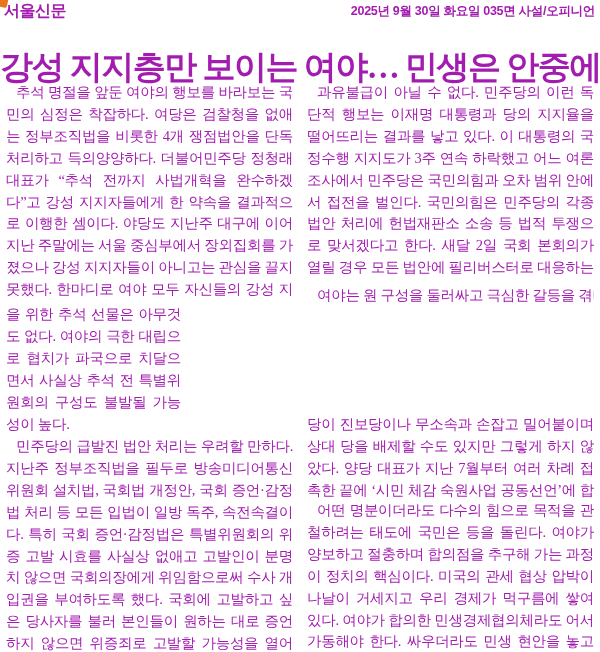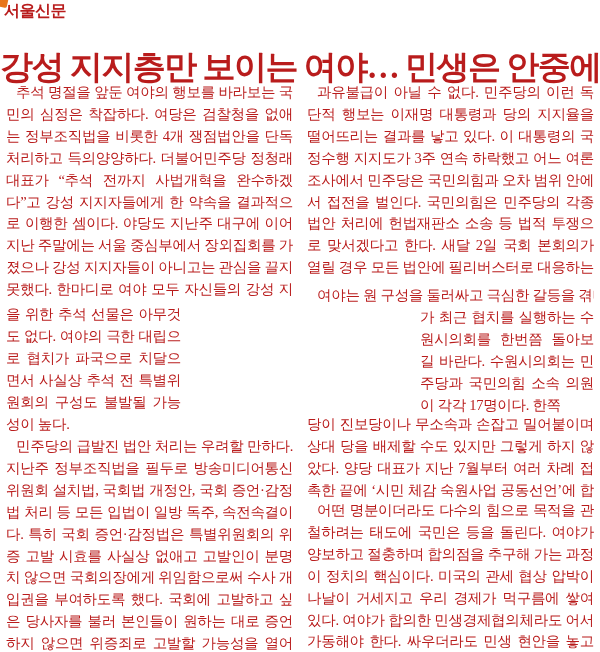--- a/index.html
+++ b/index.html
@@ -3,21 +3,21 @@
 <meta charset="utf-8">
 <style>
   html, body { margin: 0; padding: 0; background: #ffffff; }
   .page {
     position: relative;
     width: 600px;
     height: 652px;
     background: #ffffff;
     overflow: hidden;
     font-family: "Liberation Serif", "DejaVu Serif", serif;
-    color: #b91c1c;
+    color: #a21caf;
   }
   
   .logo-mark {
     position: absolute;
     left: -5px; top: -6px;
     width: 13px; height: 13px;
     background: #e8751a;
     transform: rotate(12deg);
     border-radius: 2px;
   }
@@ -82,27 +82,27 @@
   }
   .pull-quote div { white-space: nowrap; }
 </style>
 </head>
 <body>
 
 <div class="page">
 
   <span class="logo-mark"></span>
   <span class="masthead-logo">서울신문</span>
+  <span class="dateline">2025년 9월 30일 화요일 035면 사설/오피니언</span>
 
   <h1 class="headline">강성 지지층만 보이는 여야… 민생은 안중에도 없다</h1>
 
   <div class="body-text left-a indent">추석 명절을 앞둔 여야의 행보를 바라보는 국민의 심정은 착잡하다. 여당은 검찰청을 없애는 정부조직법을 비롯한 4개 쟁점법안을 단독 처리하고 득의양양하다. 더불어민주당 정청래 대표가 “추석 전까지 사법개혁을 완수하겠다”고 강성 지지자들에게 한 약속을 결과적으로 이행한 셈이다. 야당도 지난주 대구에 이어 지난 주말에는 서울 중심부에서 장외집회를 가졌으나 강성 지지자들이 아니고는 관심을 끌지 못했다. 한마디로 여야 모두 자신들의 강성 지지층에만 선물을 안겼을 뿐 다수 국민</div>
   <div class="body-text left-b">을 위한 추석 선물은 아무것도 없다. 여야의 극한 대립으로 협치가 파국으로 치달으면서 사실상 추석 전 특별위원회의 구성도 불발될 가능성이 높다.</div>
   <div class="body-text left-c indent">민주당의 급발진 법안 처리는 우려할 만하다. 지난주 정부조직법을 필두로 방송미디어통신위원회 설치법, 국회법 개정안, 국회 증언·감정법 처리 등 모든 입법이 일방 독주, 속전속결이다. 특히 국회 증언·감정법은 특별위원회의 위증 고발 시효를 사실상 없애고 고발인이 분명치 않으면 국회의장에게 위임함으로써 수사 개입권을 부여하도록 했다. 국회에 고발하고 싶은 당사자를 불러 본인들이 원하는 대로 증언하지 않으면 위증죄로 고발할 가능성을 열어 놓은 것이다.</div>
 
   <div class="body-text right-a indent">과유불급이 아닐 수 없다. 민주당의 이런 독단적 행보는 이재명 대통령과 당의 지지율을 떨어뜨리는 결과를 낳고 있다. 이 대통령의 국정수행 지지도가 3주 연속 하락했고 어느 여론조사에서 민주당은 국민의힘과 오차 범위 안에서 접전을 벌인다. 국민의힘은 민주당의 각종 법안 처리에 헌법재판소 소송 등 법적 투쟁으로 맞서겠다고 한다. 새달 2일 국회 본회의가 열릴 경우 모든 법안에 필리버스터로 대응하는 것도 고려 중이다.</div>
   <div class="body-text right-b indent">여야는 원 구성을 둘러싸고 극심한 갈등을 겪다</div>
-  <div class="body-text right-c">가 최근 협치를 실행하는 수원시의회를 한번쯤 돌아보길 바란다. 수원시의회는 민주당과 국민의힘 소속 의원이 각각 17명이다. 한쪽</div>
   <div class="body-text right-d">당이 진보당이나 무소속과 손잡고 밀어붙이며 상대 당을 배제할 수도 있지만 그렇게 하지 않았다. 양당 대표가 지난 7월부터 여러 차례 접촉한 끝에 ‘시민 체감 숙원사업 공동선언’에 합의했다.</div>
   <div class="body-text right-e indent">어떤 명분이더라도 다수의 힘으로 목적을 관철하려는 태도에 국민은 등을 돌린다. 여야가 양보하고 절충하며 합의점을 추구해 가는 과정이 정치의 핵심이다. 미국의 관세 협상 압박이 나날이 거세지고 우리 경제가 먹구름에 쌓여 있다. 여야가 합의한 민생경제협의체라도 어서 가동해야 한다. 싸우더라도 민생 현안을 놓고 싸워야 한다.</div>
 
 
 </div>
 
 </body></html>

